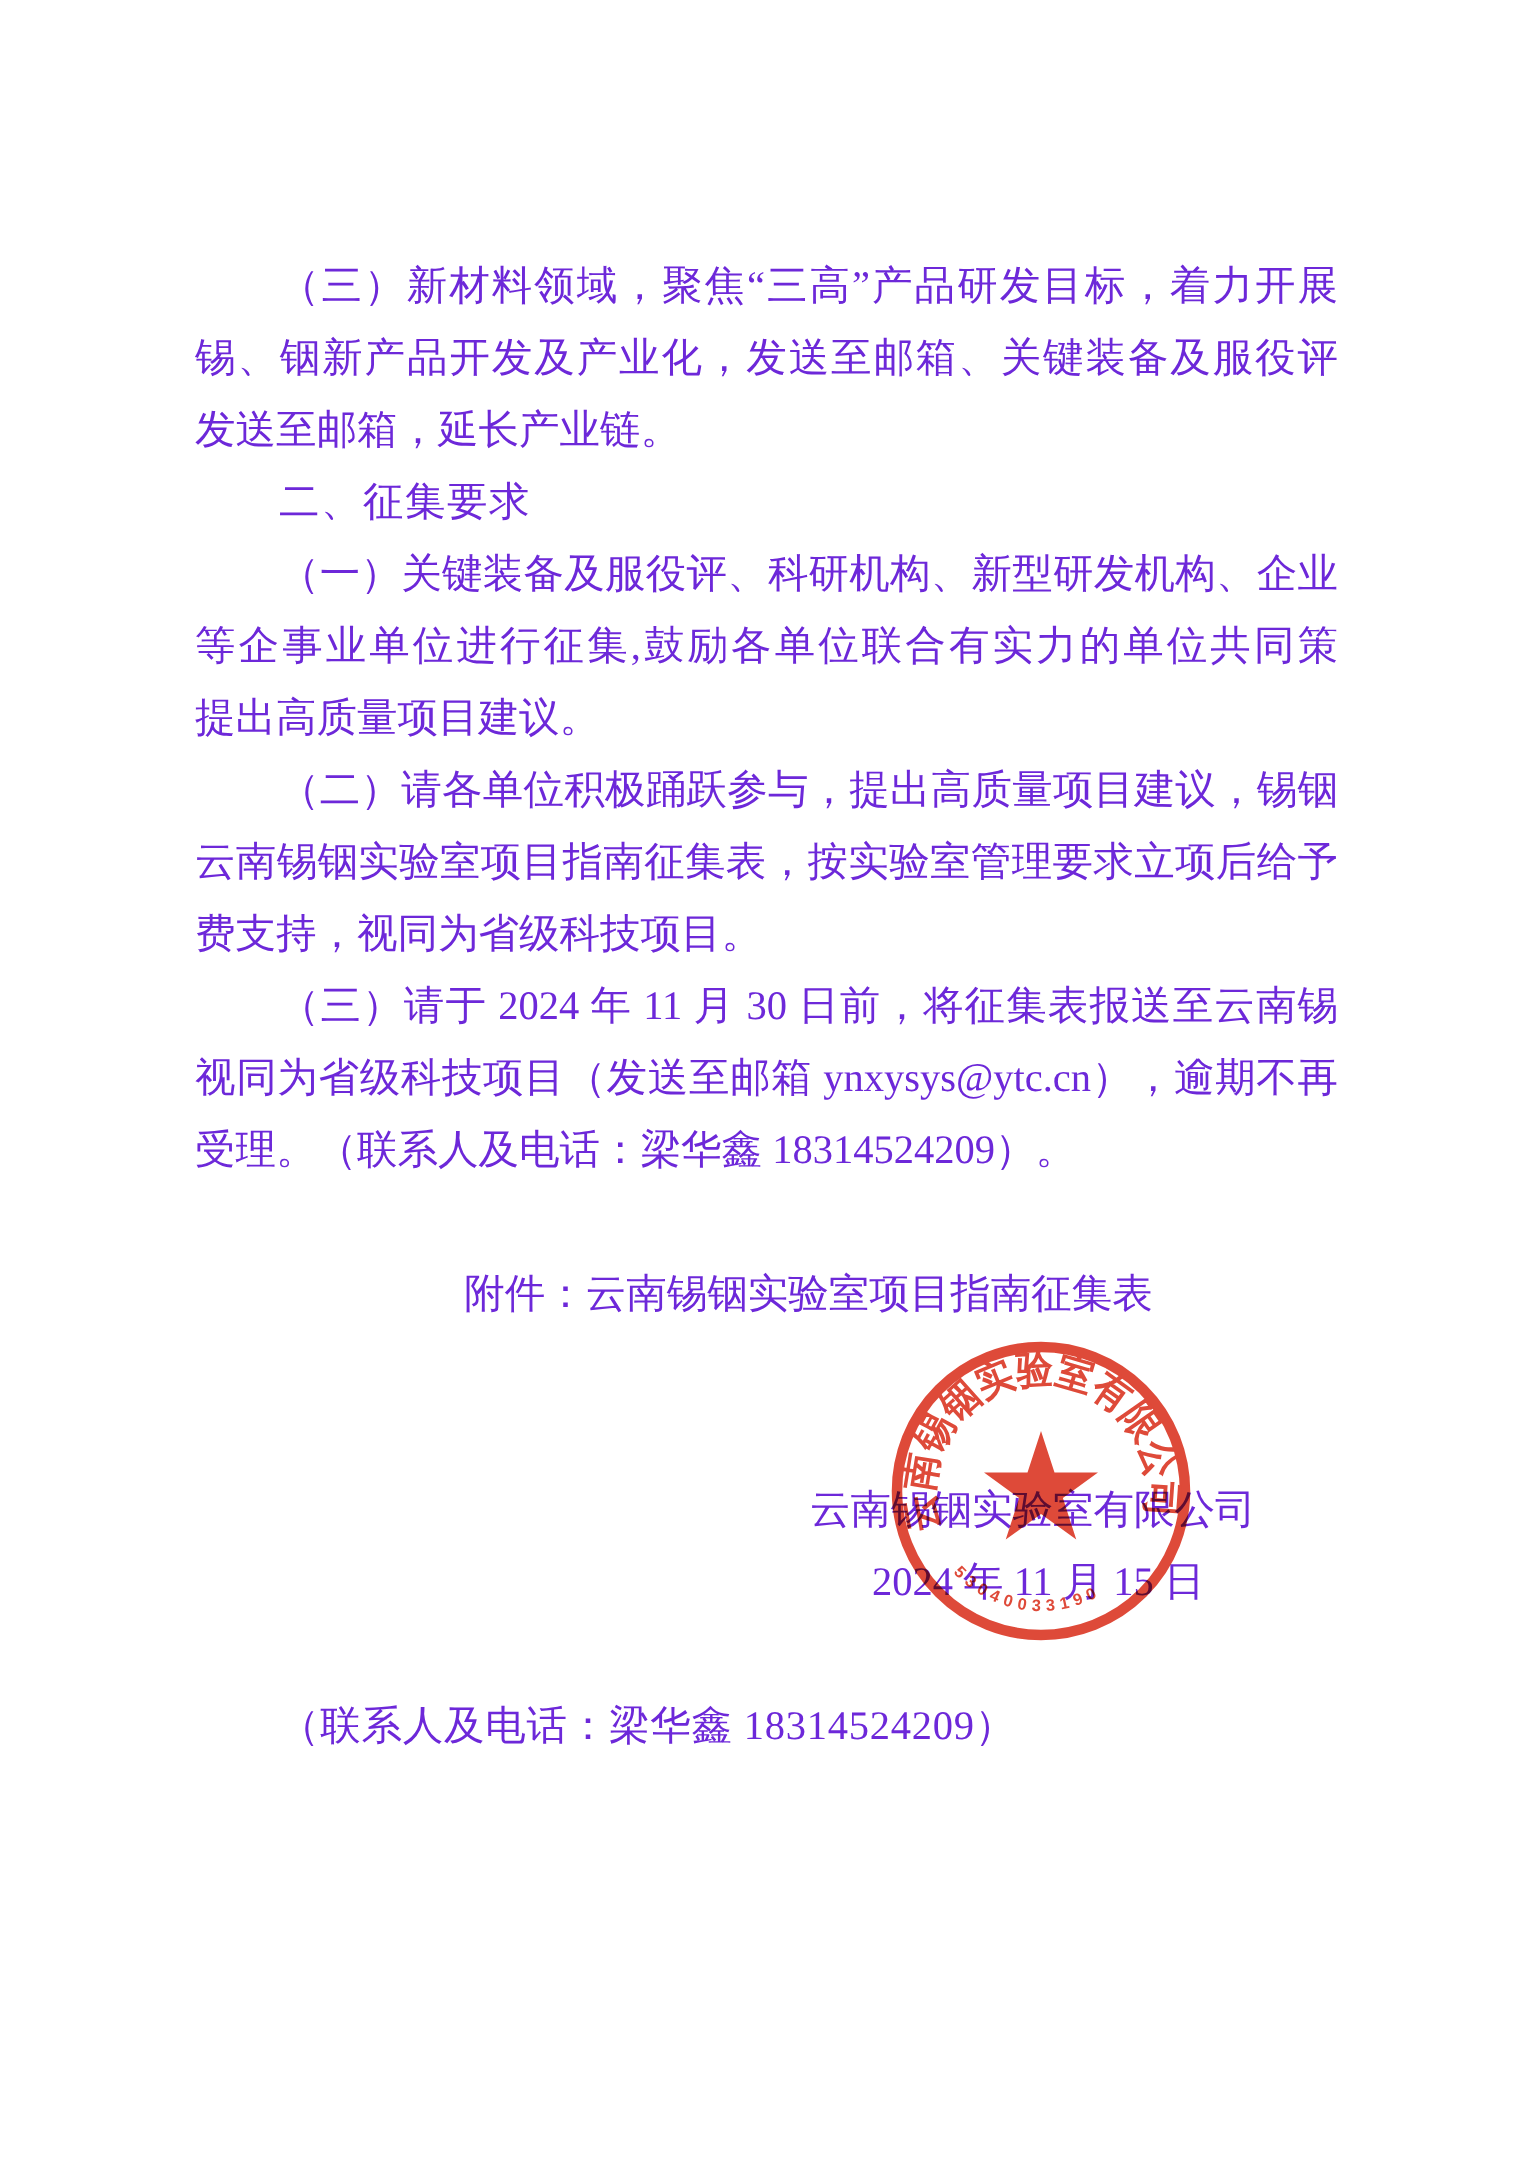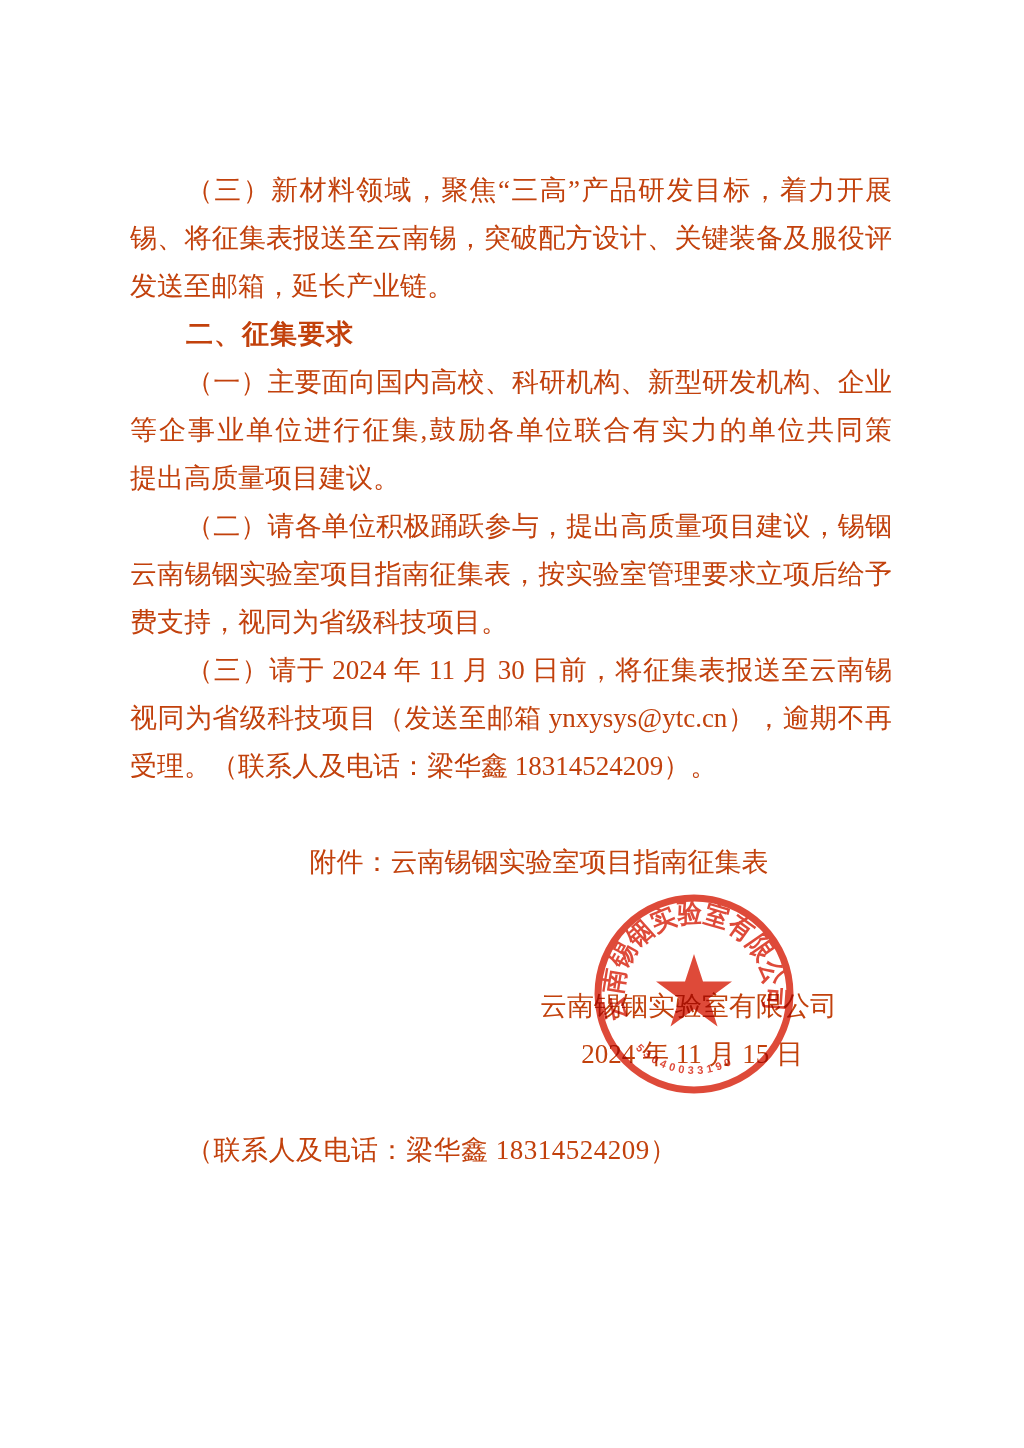--- a/index.html
+++ b/index.html
@@ -7,21 +7,21 @@
     padding: 0;
     background: #ffffff;
   }
   .page {
     position: relative;
     width: 1024px;
     height: 1448px;
     background: #ffffff;
     overflow: hidden;
     font-family: "Liberation Serif", "DejaVu Serif", serif;
-    color: #c2410c;
+    color: #6d28d9;
   }
   .content {
     position: absolute;
     left: 130px;
     top: 166px;
     width: 762px;
     font-size: 27px;
     line-height: 48px;
   }
   .ln {
@@ -33,21 +33,21 @@
     text-align-last: justify;
     text-justify: inter-character;
     white-space: normal;
     overflow: hidden;
   }
   .indent {
     padding-left: 56px;
   }
   .heading {
     font-family: "Liberation Sans", "DejaVu Sans", sans-serif;
-    font-weight: 700;
+    font-weight: 400;
     letter-spacing: 1px;
   }
   .attachment-line {
     margin-top: 48px;
     text-align: center;
   }
   .sig-company {
     margin-top: 96px;
     text-align: right;
     padding-right: 55px;
@@ -76,26 +76,26 @@
   .stamp svg { display: block; }
 </style>
 </head>
 <body>
 
 <div class="page">
 
   <div class="content">
 
     <div class="ln just indent">（三）新材料领域，聚焦“三高”产品研发目标，着力开展</div>
-    <div class="ln just">锡、将征集表报送至云南锡，突破配方设计、关键装备及服役评</div>
+    <div class="ln just">锡、铟新产品开发及产业化，发送至邮箱、关键装备及服役评</div>
     <div class="ln">发送至邮箱，延长产业链。</div>
 
     <div class="ln indent heading">二、征集要求</div>
 
-    <div class="ln just indent">（一）主要面向国内高校、科研机构、新型研发机构、企业</div>
+    <div class="ln just indent">（一）关键装备及服役评、科研机构、新型研发机构、企业</div>
     <div class="ln just">等企事业单位进行征集,鼓励各单位联合有实力的单位共同策划、</div>
     <div class="ln">提出高质量项目建议。</div>
 
     <div class="ln just indent">（二）请各单位积极踊跃参与，提出高质量项目建议，锡铟</div>
     <div class="ln just">云南锡铟实验室项目指南征集表，按实验室管理要求立项后给予经</div>
     <div class="ln">费支持，视同为省级科技项目。</div>
 
     <div class="ln just indent">（三）请于 2024 年 11 月 30 日前，将征集表报送至云南锡</div>
     <div class="ln just">视同为省级科技项目（发送至邮箱 ynxysys@ytc.cn），逾期不再</div>
     <div class="ln">受理。（联系人及电话：梁华鑫 18314524209）。</div>

